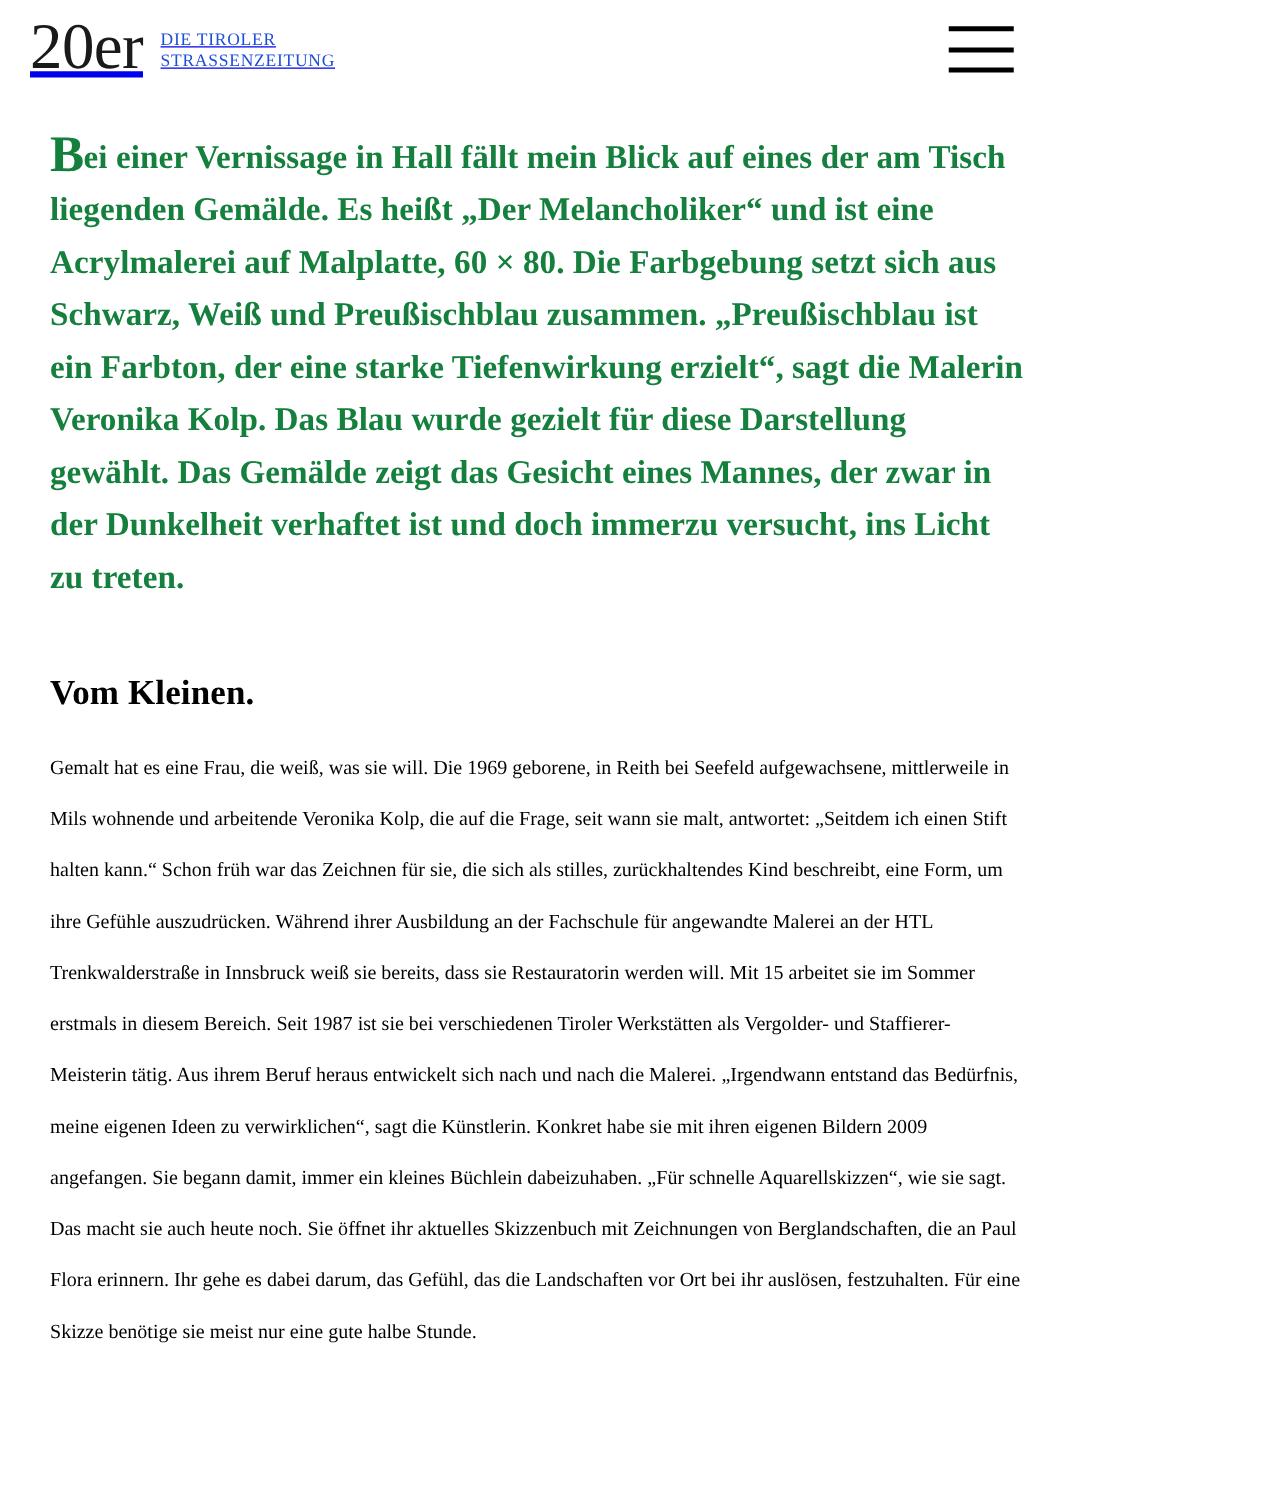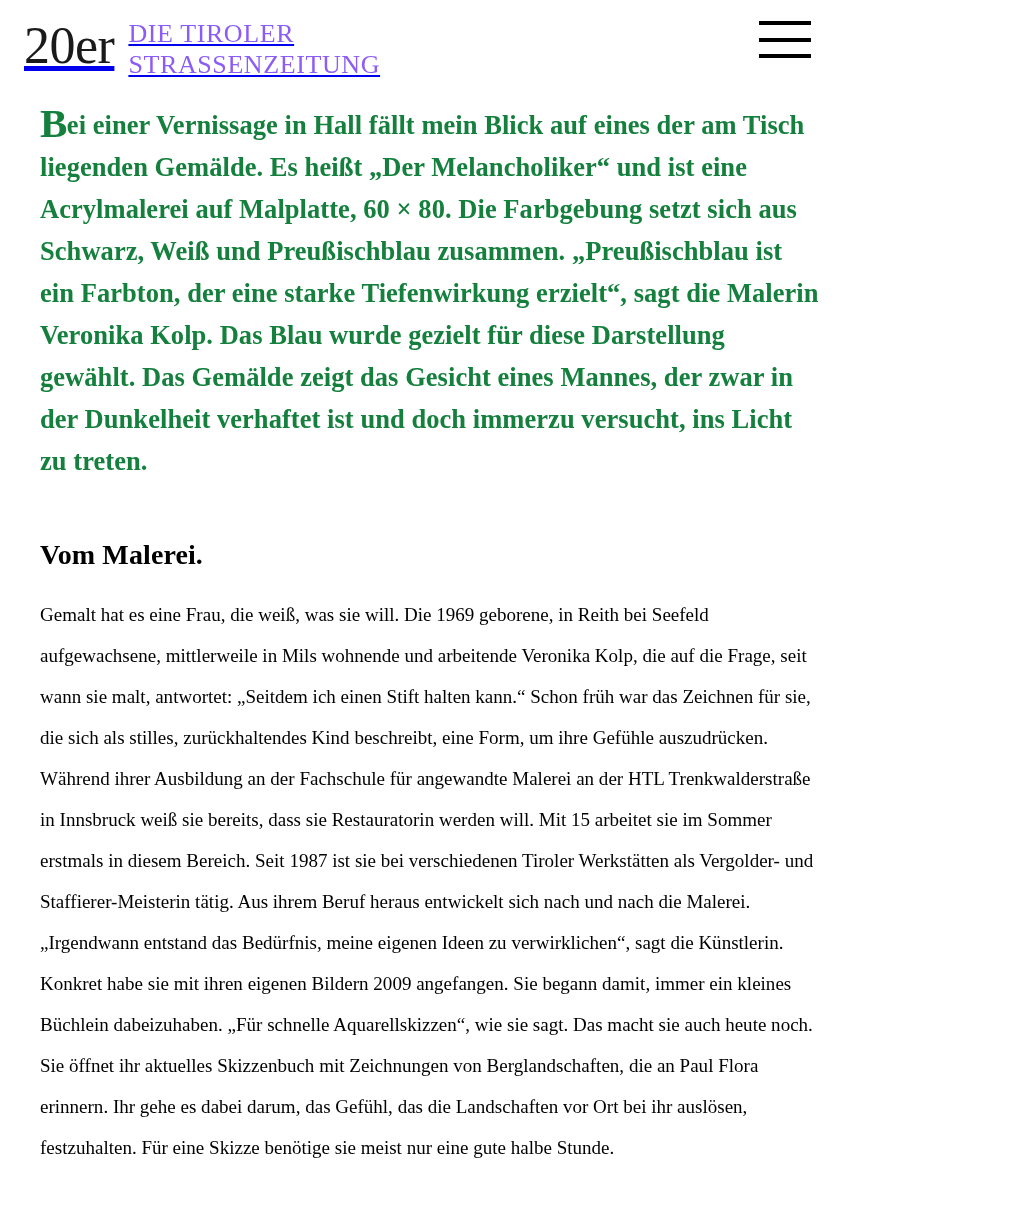--- a/index.html
+++ b/index.html
@@ -46,24 +46,24 @@
     line-height: 1;
     letter-spacing: -0.5px;
     color: #1a1a1a;
     font-weight: 400;
     display: block;
     margin-top: -2px;
   }
 
   .tagline {
     font-family: "Liberation Serif", "DejaVu Serif", serif;
-    font-size: 26px;
+    font-size: 14px;
     line-height: 1.18;
     letter-spacing: 0.6px;
-    color: #8b5cf6;
+    color: #1d4ed8;
     text-transform: uppercase;
     padding-top: 5px;
   }
   .tagline span { display: block; white-space: nowrap; }
 
   .menu-button {
     background: none;
     border: 0;
     padding: 0;
     margin: 9px 8px 0 0;
@@ -112,21 +112,21 @@
     font-size: 28px;
     line-height: 1.2;
     margin: 56px 0 22px 0;
     color: #000000;
     letter-spacing: 0.1px;
   }
 
   .body-text {
     font-family: "Liberation Serif", "DejaVu Serif", serif;
     font-weight: 400;
-    font-size: 19px;
+    font-size: 16px;
     line-height: 41px;
     margin: 0;
     color: #000000;
     max-width: 905px;
     text-align: left;
     letter-spacing: 0.01px;
   }
 </style>
 </head>
 <body>
@@ -148,19 +148,19 @@
       <span class="bar"></span>
       <span class="bar"></span>
     </button>
 
   </header>
 
   <main class="article">
 
     <p class="lead"><span class="dropcap">B</span><span>ei einer Vernissage in Hall fällt mein Blick auf eines der am Tisch liegenden Gemälde. Es heißt „Der Melancholiker“ und ist eine Acrylmalerei auf Malplatte, 60 × 80. Die Farbgebung setzt sich aus Schwarz, Weiß und Preußischblau zusammen. „Preußischblau ist ein Farbton, der eine starke Tiefenwirkung erzielt“, sagt die Malerin Veronika Kolp. Das Blau wurde gezielt für diese Darstellung gewählt. Das Gemälde zeigt das Gesicht eines Mannes, der zwar in der Dunkelheit verhaftet ist und doch immerzu versucht, ins Licht zu treten.</span></p>
 
-    <h2 class="subhead">Vom Malerei.</h2>
+    <h2 class="subhead">Vom Kleinen.</h2>
 
     <p class="body-text">Gemalt hat es eine Frau, die weiß, was sie will. Die 1969 geborene, in Reith bei Seefeld aufgewachsene, mittlerweile in Mils wohnende und arbeitende Veronika Kolp, die auf die Frage, seit wann sie malt, antwortet: „Seitdem ich einen Stift halten kann.“ Schon früh war das Zeichnen für sie, die sich als stilles, zurückhaltendes Kind beschreibt, eine Form, um ihre Gefühle auszudrücken. Während ihrer Ausbildung an der Fachschule für angewandte Malerei an der HTL Trenkwalderstraße in Innsbruck weiß sie bereits, dass sie Restauratorin werden will. Mit 15 arbeitet sie im Sommer erstmals in diesem Bereich. Seit 1987 ist sie bei verschiedenen Tiroler Werkstätten als Vergolder- und Staffierer-Meisterin tätig. Aus ihrem Beruf heraus entwickelt sich nach und nach die Malerei. „Irgendwann entstand das Bedürfnis, meine eigenen Ideen zu verwirklichen“, sagt die Künstlerin. Konkret habe sie mit ihren eigenen Bildern 2009 angefangen. Sie begann damit, immer ein kleines Büchlein dabeizuhaben. „Für schnelle Aquarellskizzen“, wie sie sagt. Das macht sie auch heute noch. Sie öffnet ihr aktuelles Skizzenbuch mit Zeichnungen von Berglandschaften, die an Paul Flora erinnern. Ihr gehe es dabei darum, das Gefühl, das die Landschaften vor Ort bei ihr auslösen, festzuhalten. Für eine Skizze benötige sie meist nur eine gute halbe Stunde.</p>
 
   </main>
 
 </div>
 
 </body></html>

